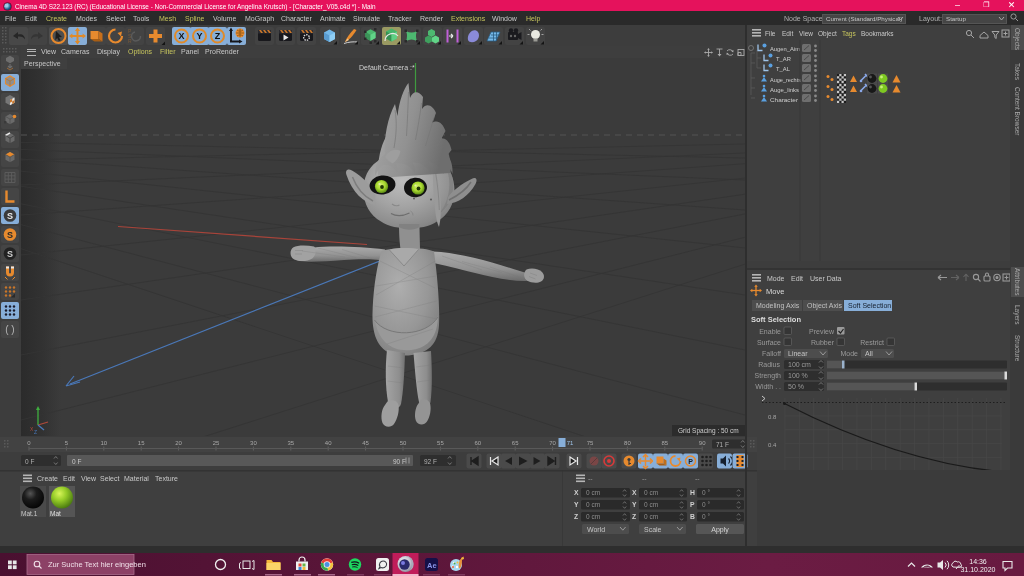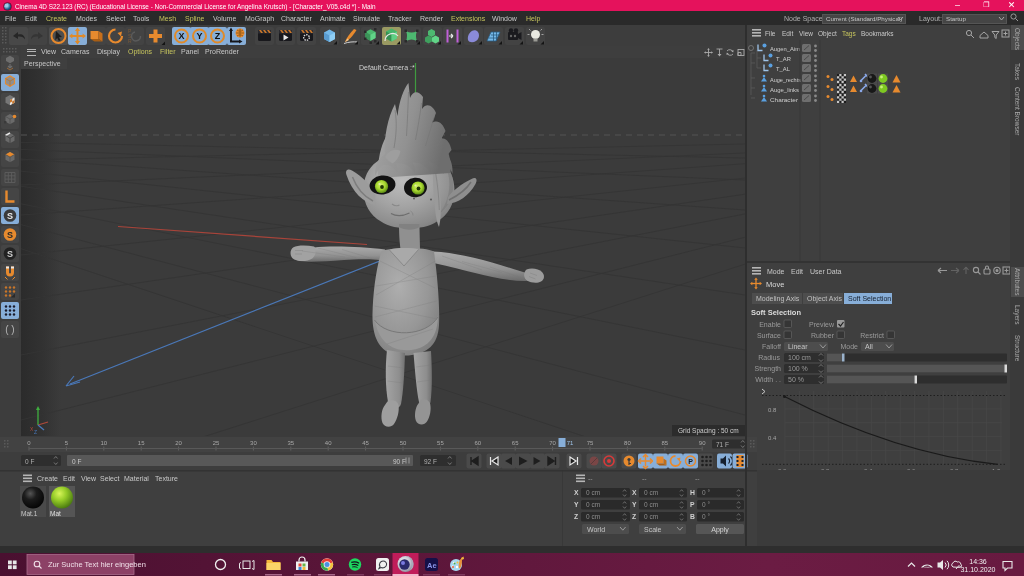--- a/index.html
+++ b/index.html
@@ -21,21 +21,21 @@
 #toolbar { left:0; top:25px; width:1024px; height:21px; background:#3d3d3d; }
 
 #vpmenu { left:21px; top:46px; width:724px; height:12px; background:#3e3e3e; font-size:7px; }
 #vpmenu span { position:absolute; top:2px; white-space:nowrap; }
 
 #lefttools { left:0; top:46px; width:21px; height:391px; background:#3d3d3d; }
 
 #viewport { left:21px; top:58px; width:724px; height:379px; background:#3b3b3b; }
 
 #objpanel { left:746px; top:25px; width:264px; height:236px; background:#3f3f3f; font-size:7px; }
-#attrpanel { left:746px; top:261px; width:264px; height:292px; background:#0f172a; font-size:7px; }
+#attrpanel { left:746px; top:268px; width:264px; height:292px; background:#0f172a; font-size:7px; }
 #sidetabs  { left:1010px; top:25px; width:14px; height:528px; background:#3a3a3a; }
 .vtab { position:absolute; left:10.5px; color:#aaa; font-size:6.5px; white-space:nowrap; transform:rotate(90deg); transform-origin:0 0; }
 
 #ruler { left:0; top:437px; width:757px; height:15px; background:#424242; font-size:6px; color:#a5a5a5; }
 #transport { left:0; top:452px; width:757px; height:18px; background:#3d3d3d; }
 
 #matpanel { left:0; top:470px; width:562px; height:76px; background:#3f3f3f; font-size:7px; }
 #coordpanel { left:562px; top:470px; width:195px; height:76px; background:#3f3f3f; font-size:7px; }
 #belowgraph { left:757px; top:470px; width:253px; height:83px; background:#3b3b3b; }
 

